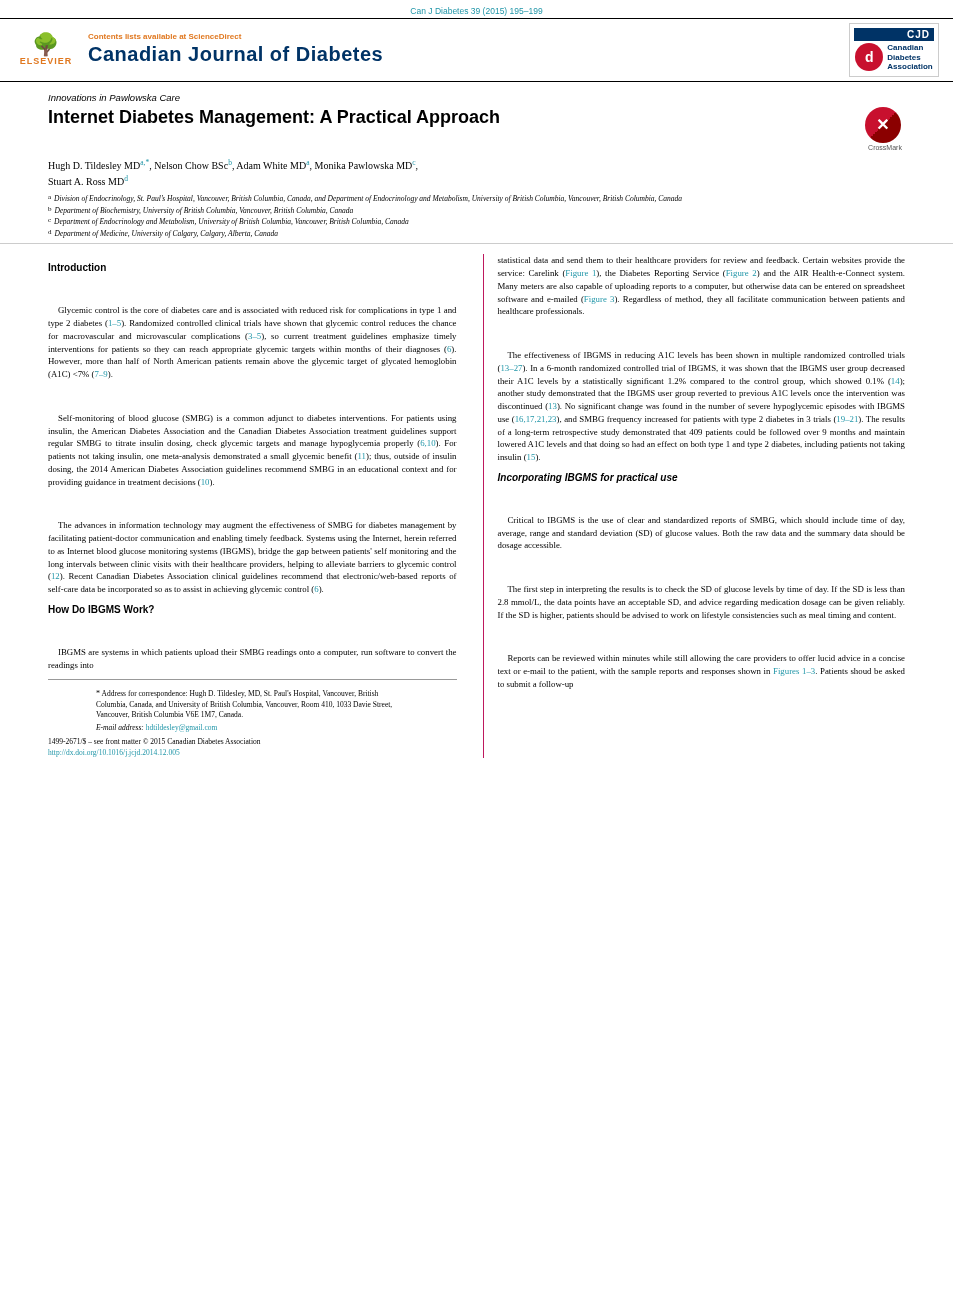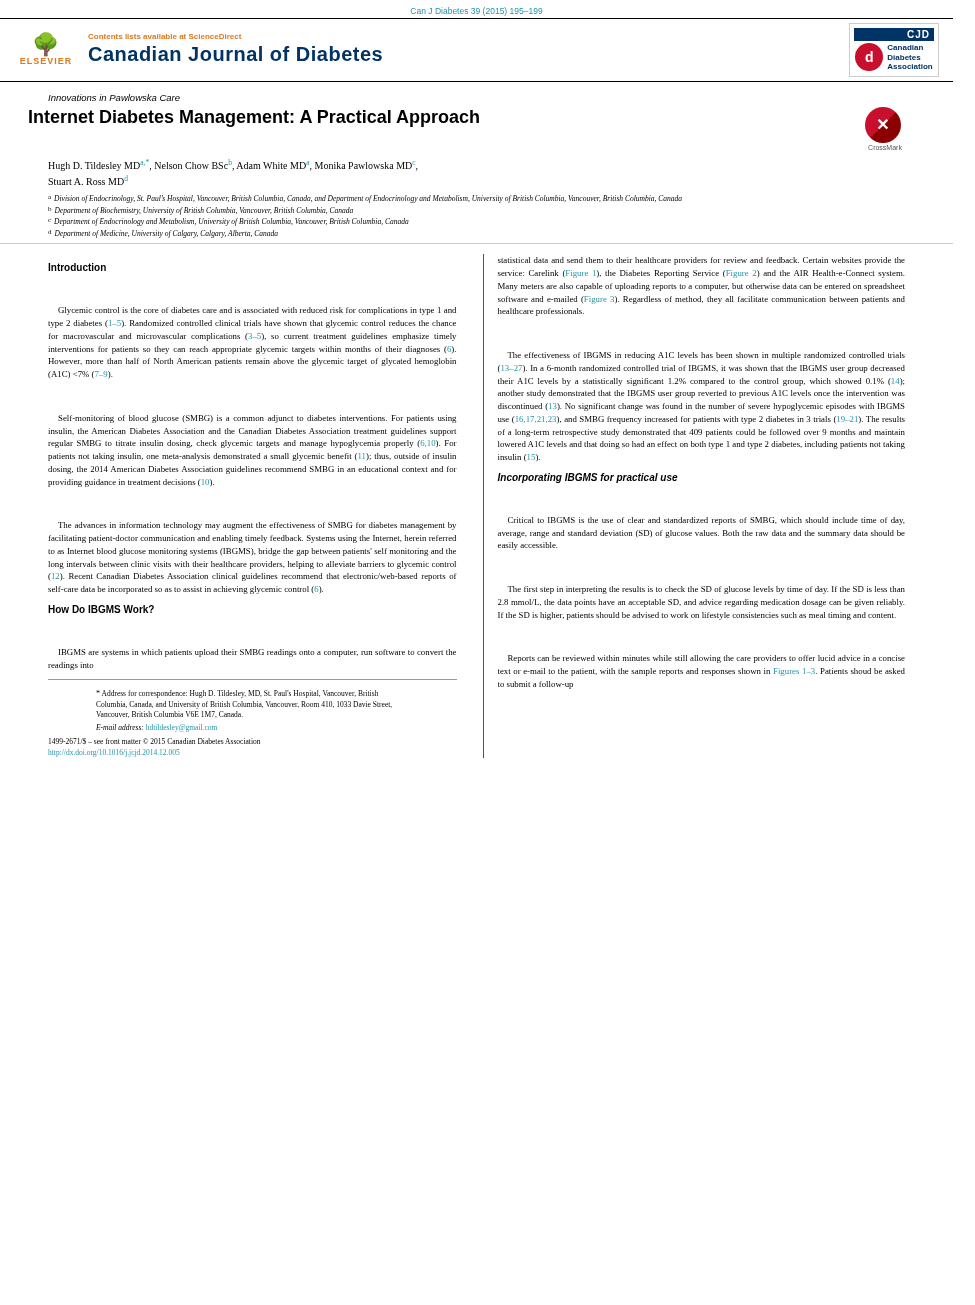--- a/index.html
+++ b/index.html
@@ -165,21 +165,21 @@
     .section-label {
       padding: 10px 48px 2px 48px;
       font-family: Arial, sans-serif;
       font-size: 9.5px;
       font-style: italic;
       color: #000;
     }
 
     
     .article-title-row {
-      padding: 2px 48px 4px 28px;
+      padding: 2px 48px 4px 48px;
       display: flex;
       align-items: flex-start;
       justify-content: flex-end;
     }
 
     .article-title {
       font-family: Arial, sans-serif;
       font-size: 18px;
       font-weight: bold;
       color: #000;
@@ -448,21 +448,21 @@
     </div>
 
     <div class="col-right">
 
       <p class="para">statistical data and send them to their healthcare providers for review and feedback. Certain websites provide the service: Carelink (<a class="ref-link">Figure 1</a>), the Diabetes Reporting Service (<a class="ref-link">Figure 2</a>) and the AIR Health-e-Connect system. Many meters are also capable of uploading reports to a computer, but otherwise data can be entered on spreadsheet software and e-mailed (<a class="ref-link">Figure 3</a>). Regardless of method, they all facilitate communication between patients and healthcare professionals.</p>
 
       <p class="para-indent">The effectiveness of IBGMS in reducing A1C levels has been shown in multiple randomized controlled trials (<a class="ref-link">13–27</a>). In a 6-month randomized controlled trial of IBGMS, it was shown that the IBGMS user group decreased their A1C levels by a statistically significant 1.2% compared to the control group, which showed 0.1% (<a class="ref-link">14</a>); another study demonstrated that the IBGMS user group reverted to previous A1C levels once the intervention was discontinued (<a class="ref-link">13</a>). No significant change was found in the number of severe hypoglycemic episodes with IBGMS use (<a class="ref-link">16,17,21,23</a>), and SMBG frequency increased for patients with type 2 diabetes in 3 trials (<a class="ref-link">19–21</a>). The results of a long-term retrospective study demonstrated that 409 patients could be followed over 9 months and maintain lowered A1C levels and that doing so had an effect on both type 1 and type 2 diabetes, including patients not taking insulin (<a class="ref-link">15</a>).</p>
 
       <div class="sec-heading-italic">Incorporating IBGMS for practical use</div>
 
-      <p class="para-indent">Critical to IBGMS is the use of clear and standardized reports of SMBG, which should include time of day, average, range and standard deviation (SD) of glucose values. Both the raw data and the summary data should be easily accessible.</p>
+      <p class="para-indent">Critical to IBGMS is the use of clear and standardized reports of SMBG, which should include time of day, average, range and standard deviation (SD) of glucose values. Both the raw data and the summary data should be dosage accessible.</p>
 
       <p class="para-indent">The first step in interpreting the results is to check the SD of glucose levels by time of day. If the SD is less than 2.8 mmol/L, the data points have an acceptable SD, and advice regarding medication dosage can be given reliably. If the SD is higher, patients should be advised to work on lifestyle consistencies such as meal timing and content.</p>
 
       <p class="para-indent">Reports can be reviewed within minutes while still allowing the care providers to offer lucid advice in a concise text or e-mail to the patient, with the sample reports and responses shown in <a class="ref-link">Figures 1–3</a>. Patients shoud be asked to submit a follow-up</p>
 
     </div>
   </div>
 
 </div>
 

